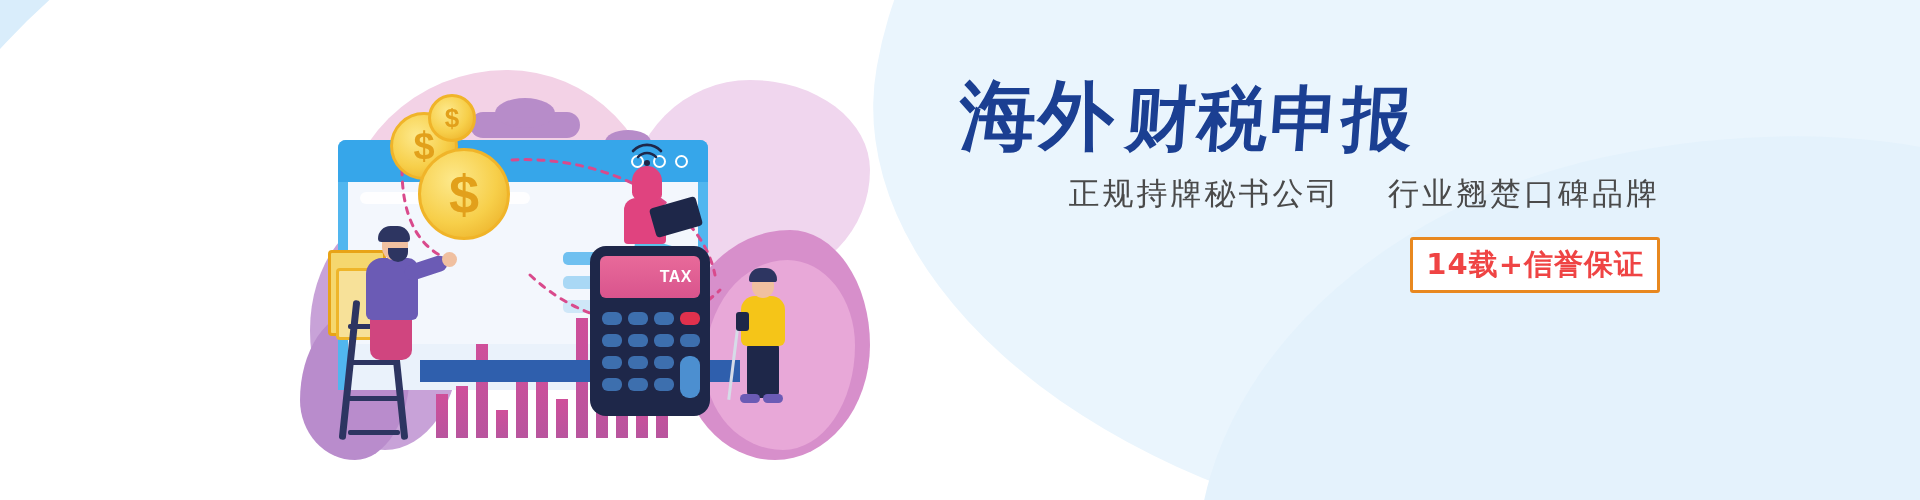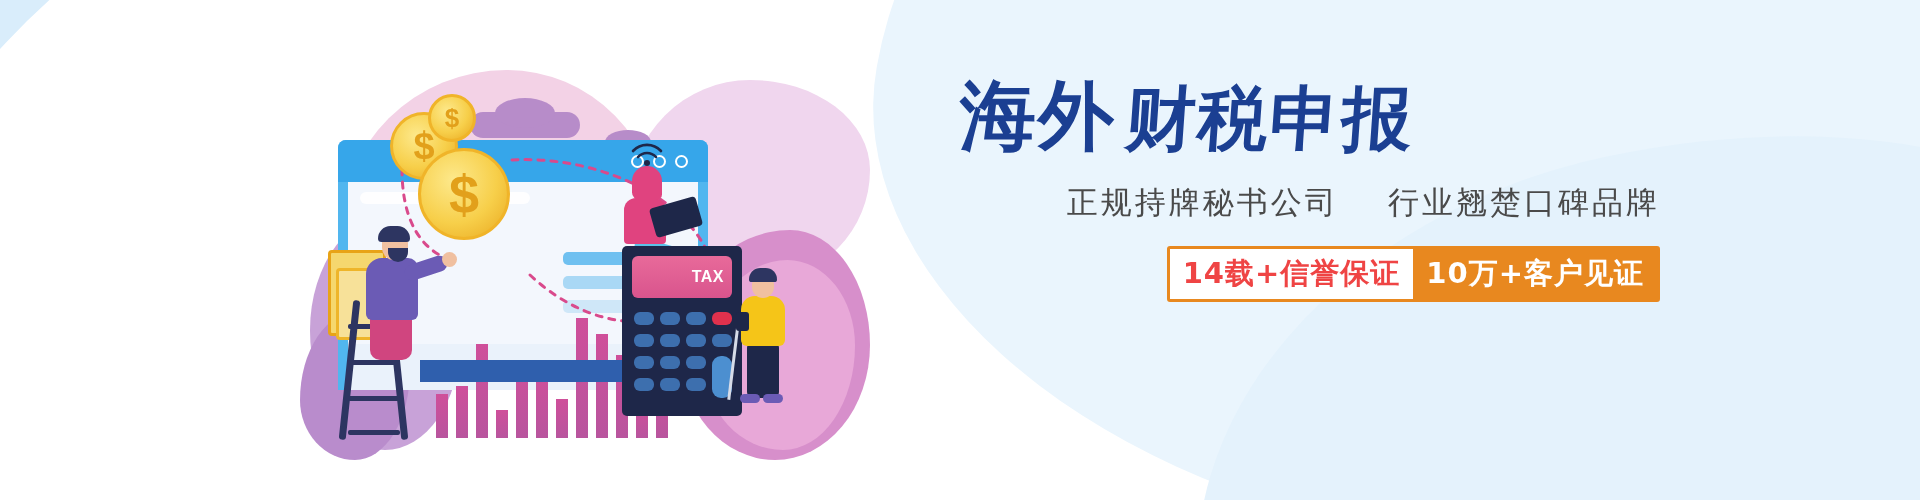--- a/index.html
+++ b/index.html
@@ -124,21 +124,21 @@
 
   
   .bars{position:absolute;left:136px;top:248px;width:230px;height:130px;}
   .bar{position:absolute;bottom:0;width:12px;
     background:linear-gradient(180deg,#cf4f9a 0%,#b8559e 100%);}
   .bar-band{position:absolute;left:120px;top:300px;width:320px;height:22px;
     background:#2f5fad;}
 
   
   .calc{position:absolute;left:290px;top:186px;width:120px;height:170px;
-    background:#1e2749;border-radius:5px;margin-left:32px;}
+    background:#1e2749;border-radius:16px;}
   .calc-screen{position:absolute;left:10px;top:10px;width:100px;height:42px;
     background:linear-gradient(180deg,#e86a9a 0%,#d9548d 100%);border-radius:6px;
     display:flex;align-items:center;justify-content:flex-end;padding-right:8px;box-sizing:border-box;}
   .calc-screen span{color:#ffffff;font-weight:bold;font-size:16px;letter-spacing:.5px;}
   .key{position:absolute;width:20px;height:13px;border-radius:6px;background:#3d6fae;}
   .key-red{background:#e0314d;}
   .key-tall{height:42px;border-radius:9px;background:#4c8fd0;}
 
   
   .w-hair{position:absolute;left:332px;top:106px;width:30px;height:34px;
@@ -170,22 +170,22 @@
     background:#d6dce8;transform:rotate(7deg);}
 
   
   .txt{position:absolute;left:960px;top:78px;width:700px;text-align:right;}
   .headline{display:flex;align-items:flex-end;line-height:1;margin:0;}
   .hl-a{font-family:"DejaVu Sans","Liberation Sans",sans-serif;
     font-size:76px;font-weight:bold;color:#1b3f92;letter-spacing:2px;}
   .hl-b{font-family:"DejaVu Sans","Liberation Sans",sans-serif;
     font-size:70px;font-weight:bold;color:#1b3f92;letter-spacing:2px;
     margin-left:10px;transform:skewX(-4deg);}
-  .subline{margin-top:28px;font-size:31px;color:#4a4a4a;letter-spacing:3px;
-    font-family:Liberation Sans, sans-serif;}
+  .subline{margin-top:19px;font-size:31px;color:#4a4a4a;letter-spacing:3px;
+    font-family:Liberation Serif, serif;}
   .sub-gap{display:inline-block;width:26px;}
   .badges{margin-top:22px;display:inline-flex;border:3px solid #e8881f;border-radius:3px;overflow:hidden;}
   .badge{font-size:29px;font-weight:bold;padding:5px 13px;letter-spacing:1px;
     font-family:"DejaVu Sans","Liberation Sans",sans-serif;white-space:nowrap;}
   .badge-light{background:#ffffff;color:#ef4444;}
   .badge-solid{background:#e8881f;color:#ffffff;}
 </style>
 </head>
 <body>
 
@@ -329,17 +329,16 @@
       <span class="hl-a">海外</span>
       <span class="hl-b">财税申报</span>
     </div>
     <div class="subline">
       <span>正规持牌秘书公司</span>
       <span class="sub-gap"></span>
       <span>行业翘楚口碑品牌</span>
     </div>
     <div class="badges">
       <div class="badge badge-light">14载+信誉保证</div>
-      <div class="badge badge-solid">10万+客户见证</div>
     </div>
   </div>
 
 </div>
 
 </body></html>

